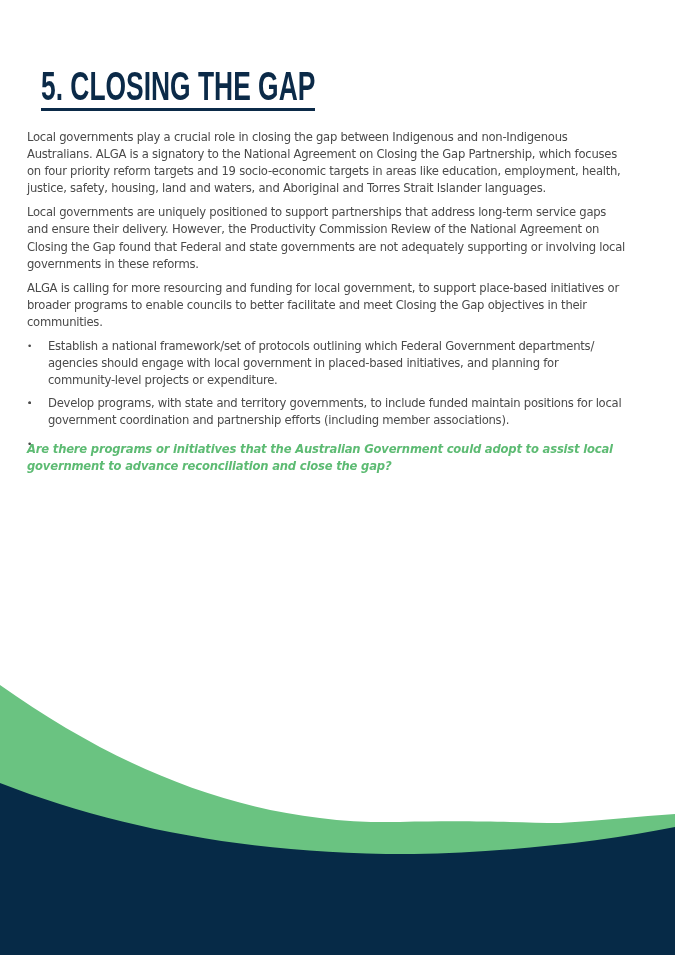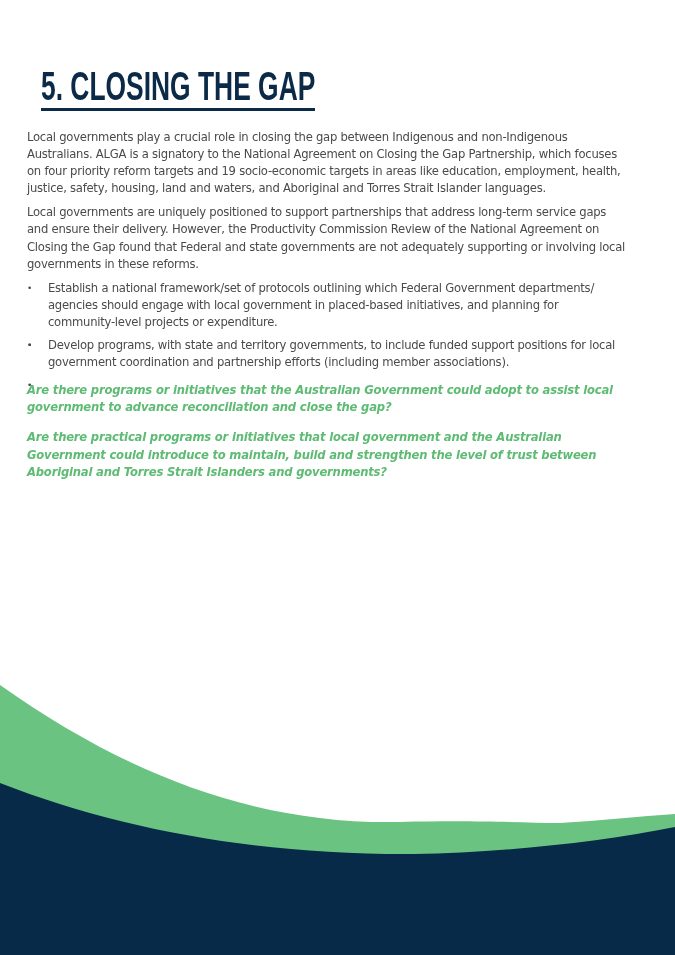--- a/index.html
+++ b/index.html
@@ -87,38 +87,38 @@
   </style>
 </head>
 <body>
 
 <h1 class="page-title">5. CLOSING THE GAP</h1>
 <div class="title-rule"></div>
 
 <div class="content">
   <p>Local governments play a crucial role in closing the gap between Indigenous and non-Indigenous Australians. ALGA is a signatory to the National Agreement on Closing the Gap Partnership, which focuses on four priority reform targets and 19 socio-economic targets in areas like education, employment, health, justice, safety, housing, land and waters, and Aboriginal and Torres Strait Islander languages.</p>
   <p>Local governments are uniquely positioned to support partnerships that address long-term service gaps and ensure their delivery. However, the Productivity Commission Review of the National Agreement on Closing the Gap found that Federal and state governments are not adequately supporting or involving local governments in these reforms.</p>
+  <p>ALGA is calling for more resourcing and funding for local government, to support place-based initiatives or broader programs to enable councils to better facilitate and meet Closing the Gap objectives in their communities.</p>
 
   <ul class="bullets">
     <li>
       <span class="bullet-dot">•</span>
       <span>Establish a national framework/set of protocols outlining which Federal Government departments/ agencies should engage with local government in placed-based initiatives, and planning for community-level projects or expenditure.</span>
     </li>
     <li>
       <span class="bullet-dot">•</span>
     </li>
     <li>
       <span class="bullet-dot">•</span>
-      <span>Develop programs, with state and territory governments, to include funded support positions for local government coordination and partnership efforts (including member associations).</span>
+      <span>Develop programs, with state and territory governments, to include funded maintain positions for local government coordination and partnership efforts (including member associations).</span>
     </li>
     <li>
       <span class="bullet-dot">•</span>
     </li>
   </ul>
 
   <p class="question">Are there programs or initiatives that the Australian Government could adopt to assist local government to advance reconciliation and close the gap?</p>
-  <p class="question">Are there practical programs or initiatives that local government and the Australian Government could introduce to maintain, build and strengthen the level of trust between Aboriginal and Torres Strait Islanders and governments?</p>
 </div>
 
 <svg class="wave" viewBox="0 0 675 285" preserveAspectRatio="none" xmlns="http://www.w3.org/2000/svg">
   <path fill="#6ac381" d="M0,15 C120,100 250,155 400,152 C480,150 520,153 560,153 C600,151 640,146 675,144 L675,285 L0,285 Z"></path>
   <path fill="#062a47" d="M0,113 C120,160 260,185 414,184 C500,183 600,172 675,157 L675,285 L0,285 Z"></path>
 </svg>
 
 </body></html>

